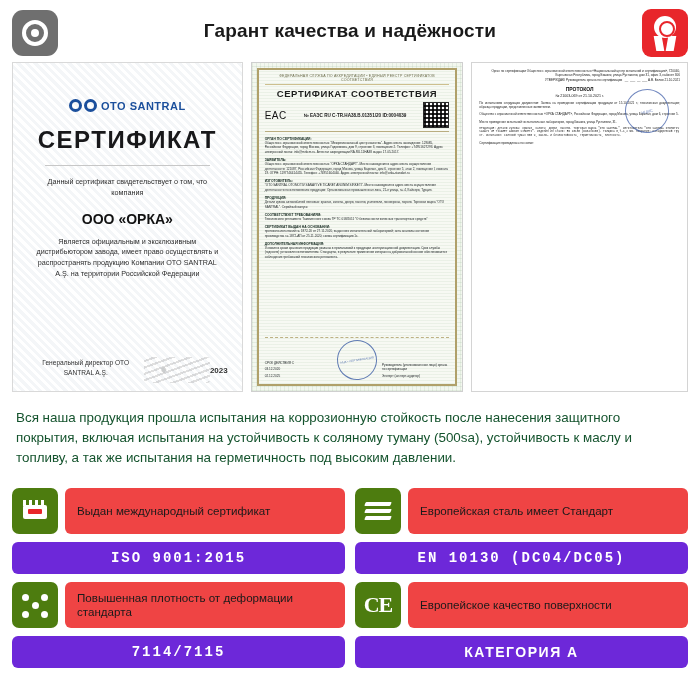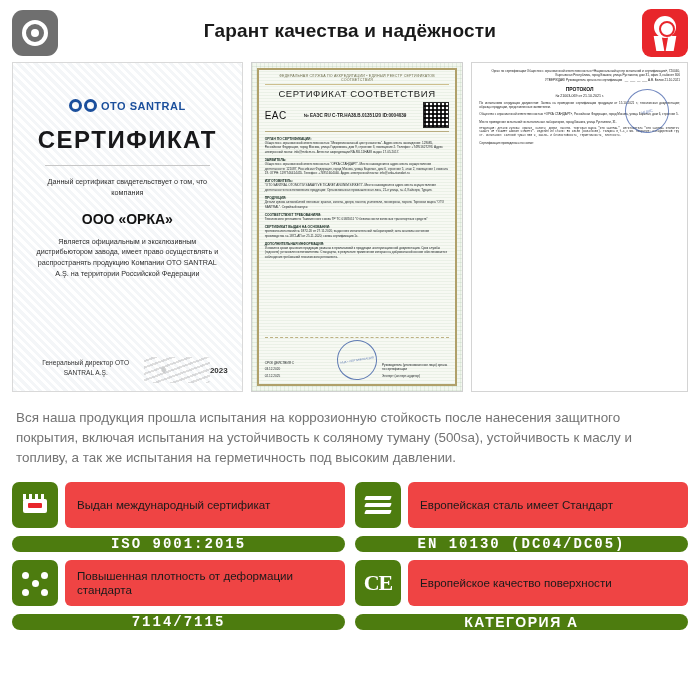--- a/index.html
+++ b/index.html
@@ -203,21 +203,21 @@
     font-size: 3.6px; color: #6b6b4a; text-align: center;
     letter-spacing: .2px;
     border-bottom: 1px solid #cdbf8e;
     padding-bottom: 2px;
   }
   .c2-head {
     text-align: center;
     margin-top: 3px;
   }
   .c2-title {
-    font-size: 9.5px; font-weight: normal; color: #1d1d1d;
+    font-size: 9.5px; font-weight: bold; color: #1d1d1d;
     letter-spacing: .6px;
   }
   .c2-row-eac {
     display: flex; align-items: center; gap: 5px;
     margin-top: 3px;
   }
   .c2-eac {
     font-size: 10px; font-weight: normal; color: #111;
     border: none;
     letter-spacing: .5px;
@@ -321,24 +321,24 @@
     border: 1.5px solid #3757a5;
     color: #3757a5;
     font-size: 4px;
     display: flex; align-items: center; justify-content: center;
     opacity: .7;
     transform: rotate(-12deg);
   }
 
   
   .lead {
-    margin: 16px 16px 14px;
+    margin: 16px 16px 20px;
     font-size: 13.4px;
     line-height: 1.5;
-    color: #737373;
+    color: #14532d;
   }
 
   
   .features {
     padding: 0 12px 10px;
     display: grid;
     grid-template-columns: 1fr 1fr;
     grid-gap: 8px 10px;
   }
   .feat-row {
@@ -358,23 +358,23 @@
     flex: 1;
     background: #ef4444;
     border-radius: 6px;
     display: flex; align-items: center;
     padding: 0 12px;
     font-size: 11.6px;
     line-height: 1.25;
     color: #1a1a1a;
   }
   .value-bar {
-    height: 16px;
-    background: #4d7c0f;
-    border-radius: 14px;
+    height: 32px;
+    background: #6d28d9;
+    border-radius: 6px;
     display: flex; align-items: center; justify-content: center;
     color: #ffffff;
     font-family: "Liberation Mono", monospace;
     font-size: 14px;
     letter-spacing: 2px;
     font-weight: bold;
   }
   .value-bar.plain {
     font-family: "Liberation Sans", sans-serif;
     letter-spacing: 1.5px;

